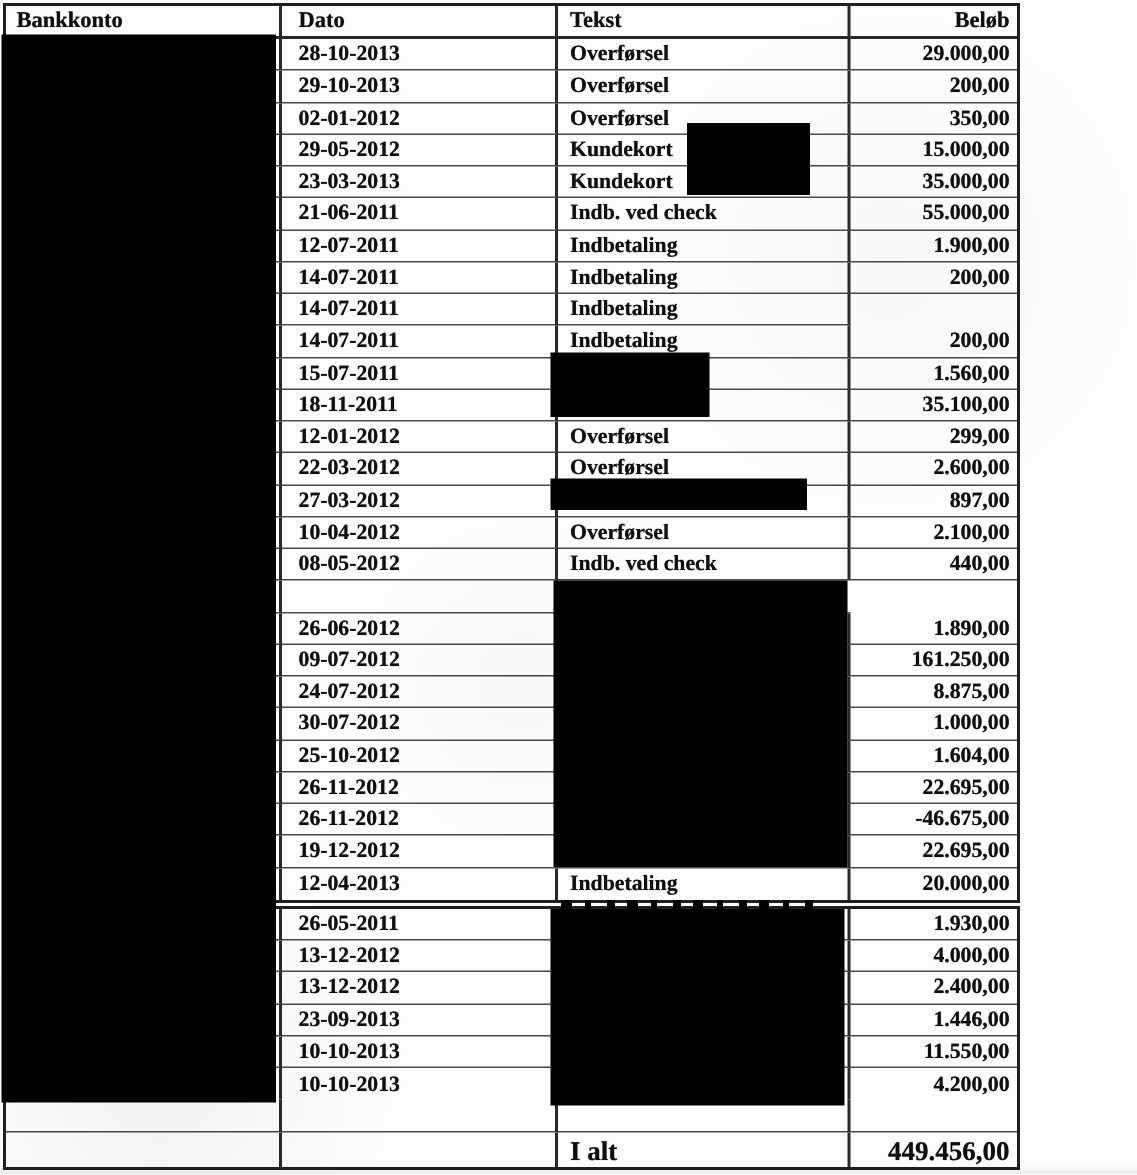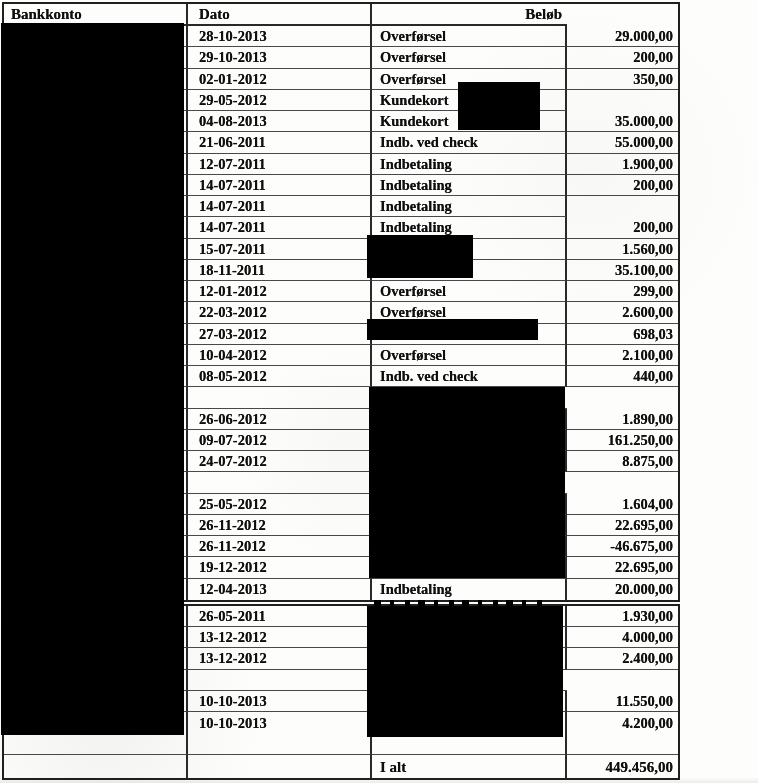--- a/index.html
+++ b/index.html
@@ -30,21 +30,21 @@
         text-shadow:0 0 .5px rgba(10,10,10,.75);
         display:flex;align-items:center;}
   .cell.c4{border-right:none;justify-content:flex-end;padding-right:5px;}
   .cell.c1{padding-left:7px;}
   .cell.c2{padding-left:11px;}
   .cell.c3{padding-left:8px;}
   .hrow .cell{font-size:15px;border-bottom:2px solid #2c2c2c;}
   .block .row:last-child .cell,
   .frow:last-child .cell{border-bottom:none;}
   .frow-empty .cell{border-bottom:1px solid #4a4a4a;}
-  .frow-total .cell{font-size:15px;}
+  .frow-total .cell{font-size:18px;}
 
   
   .redact{position:absolute;background:#000;}
   .r-bankkonto{left:1px;top:23px;width:183px;height:712px;}
   .r-kundekort{left:458px;top:82px;width:82px;height:48px;}
   .r-tekst-a{left:367px;top:235px;width:106px;height:43px;}
   .r-tekst-b{left:367px;top:319px;width:171px;height:21px;}
   .r-tekst-c{left:369px;top:387px;width:196px;height:191px;}
   .r-tekst-d{left:367px;top:606px;width:196px;height:131px;}
   .r-ticks{left:374px;top:600px;width:176px;height:6px;background:
@@ -56,20 +56,21 @@
 
 <div class="page">
   <div class="scan">
 
     <div class="tbl">
 
       <div class="block block1">
         <div class="hrow">
           <div class="cell c1">Bankkonto</div>
           <div class="cell c2">Dato</div>
+          <div class="cell c3">Tekst</div>
           <div class="cell c4">Beløb</div>
         </div>
         <div>
             <div class="row">
               <div class="cell c1"></div>
               <div class="cell c2">28-10-2013</div>
               <div class="cell c3">Overførsel</div>
               <div class="cell c4">29.000,00</div>
             </div>
             <div class="row">
@@ -81,24 +82,25 @@
             <div class="row">
               <div class="cell c1"></div>
               <div class="cell c2">02-01-2012</div>
               <div class="cell c3">Overførsel</div>
               <div class="cell c4">350,00</div>
             </div>
             <div class="row">
               <div class="cell c1"></div>
               <div class="cell c2">29-05-2012</div>
               <div class="cell c3">Kundekort</div>
-            </div>
-            <div class="row">
-              <div class="cell c1"></div>
-              <div class="cell c2">04-08-2013</div>
+              <div class="cell c4">15.000,00</div>
+            </div>
+            <div class="row">
+              <div class="cell c1"></div>
+              <div class="cell c2">23-03-2013</div>
               <div class="cell c3">Kundekort</div>
               <div class="cell c4">35.000,00</div>
             </div>
             <div class="row">
               <div class="cell c1"></div>
               <div class="cell c2">21-06-2011</div>
               <div class="cell c3">Indb. ved check</div>
               <div class="cell c4">55.000,00</div>
             </div>
             <div class="row">
@@ -145,21 +147,21 @@
             <div class="row">
               <div class="cell c1"></div>
               <div class="cell c2">22-03-2012</div>
               <div class="cell c3">Overførsel</div>
               <div class="cell c4">2.600,00</div>
             </div>
             <div class="row">
               <div class="cell c1"></div>
               <div class="cell c2">27-03-2012</div>
               <div class="cell c3"></div>
-              <div class="cell c4">698,03</div>
+              <div class="cell c4">897,00</div>
             </div>
             <div class="row">
               <div class="cell c1"></div>
               <div class="cell c2">10-04-2012</div>
               <div class="cell c3">Overførsel</div>
               <div class="cell c4">2.100,00</div>
             </div>
             <div class="row">
               <div class="cell c1"></div>
               <div class="cell c2">08-05-2012</div>
@@ -184,26 +186,27 @@
               <div class="cell c4">161.250,00</div>
             </div>
             <div class="row">
               <div class="cell c1"></div>
               <div class="cell c2">24-07-2012</div>
               <div class="cell c3"></div>
               <div class="cell c4">8.875,00</div>
             </div>
             <div class="row">
               <div class="cell c1"></div>
+              <div class="cell c2">30-07-2012</div>
               <div class="cell c3"></div>
               <div class="cell c4">1.000,00</div>
             </div>
             <div class="row">
               <div class="cell c1"></div>
-              <div class="cell c2">25-05-2012</div>
+              <div class="cell c2">25-10-2012</div>
               <div class="cell c3"></div>
               <div class="cell c4">1.604,00</div>
             </div>
             <div class="row">
               <div class="cell c1"></div>
               <div class="cell c2">26-11-2012</div>
               <div class="cell c3"></div>
               <div class="cell c4">22.695,00</div>
             </div>
             <div class="row">
@@ -244,20 +247,21 @@
               <div class="cell c4">4.000,00</div>
             </div>
             <div class="row">
               <div class="cell c1"></div>
               <div class="cell c2">13-12-2012</div>
               <div class="cell c3"></div>
               <div class="cell c4">2.400,00</div>
             </div>
             <div class="row">
               <div class="cell c1"></div>
+              <div class="cell c2">23-09-2013</div>
               <div class="cell c3"></div>
               <div class="cell c4">1.446,00</div>
             </div>
             <div class="row">
               <div class="cell c1"></div>
               <div class="cell c2">10-10-2013</div>
               <div class="cell c3"></div>
               <div class="cell c4">11.550,00</div>
             </div>
             <div class="row">

